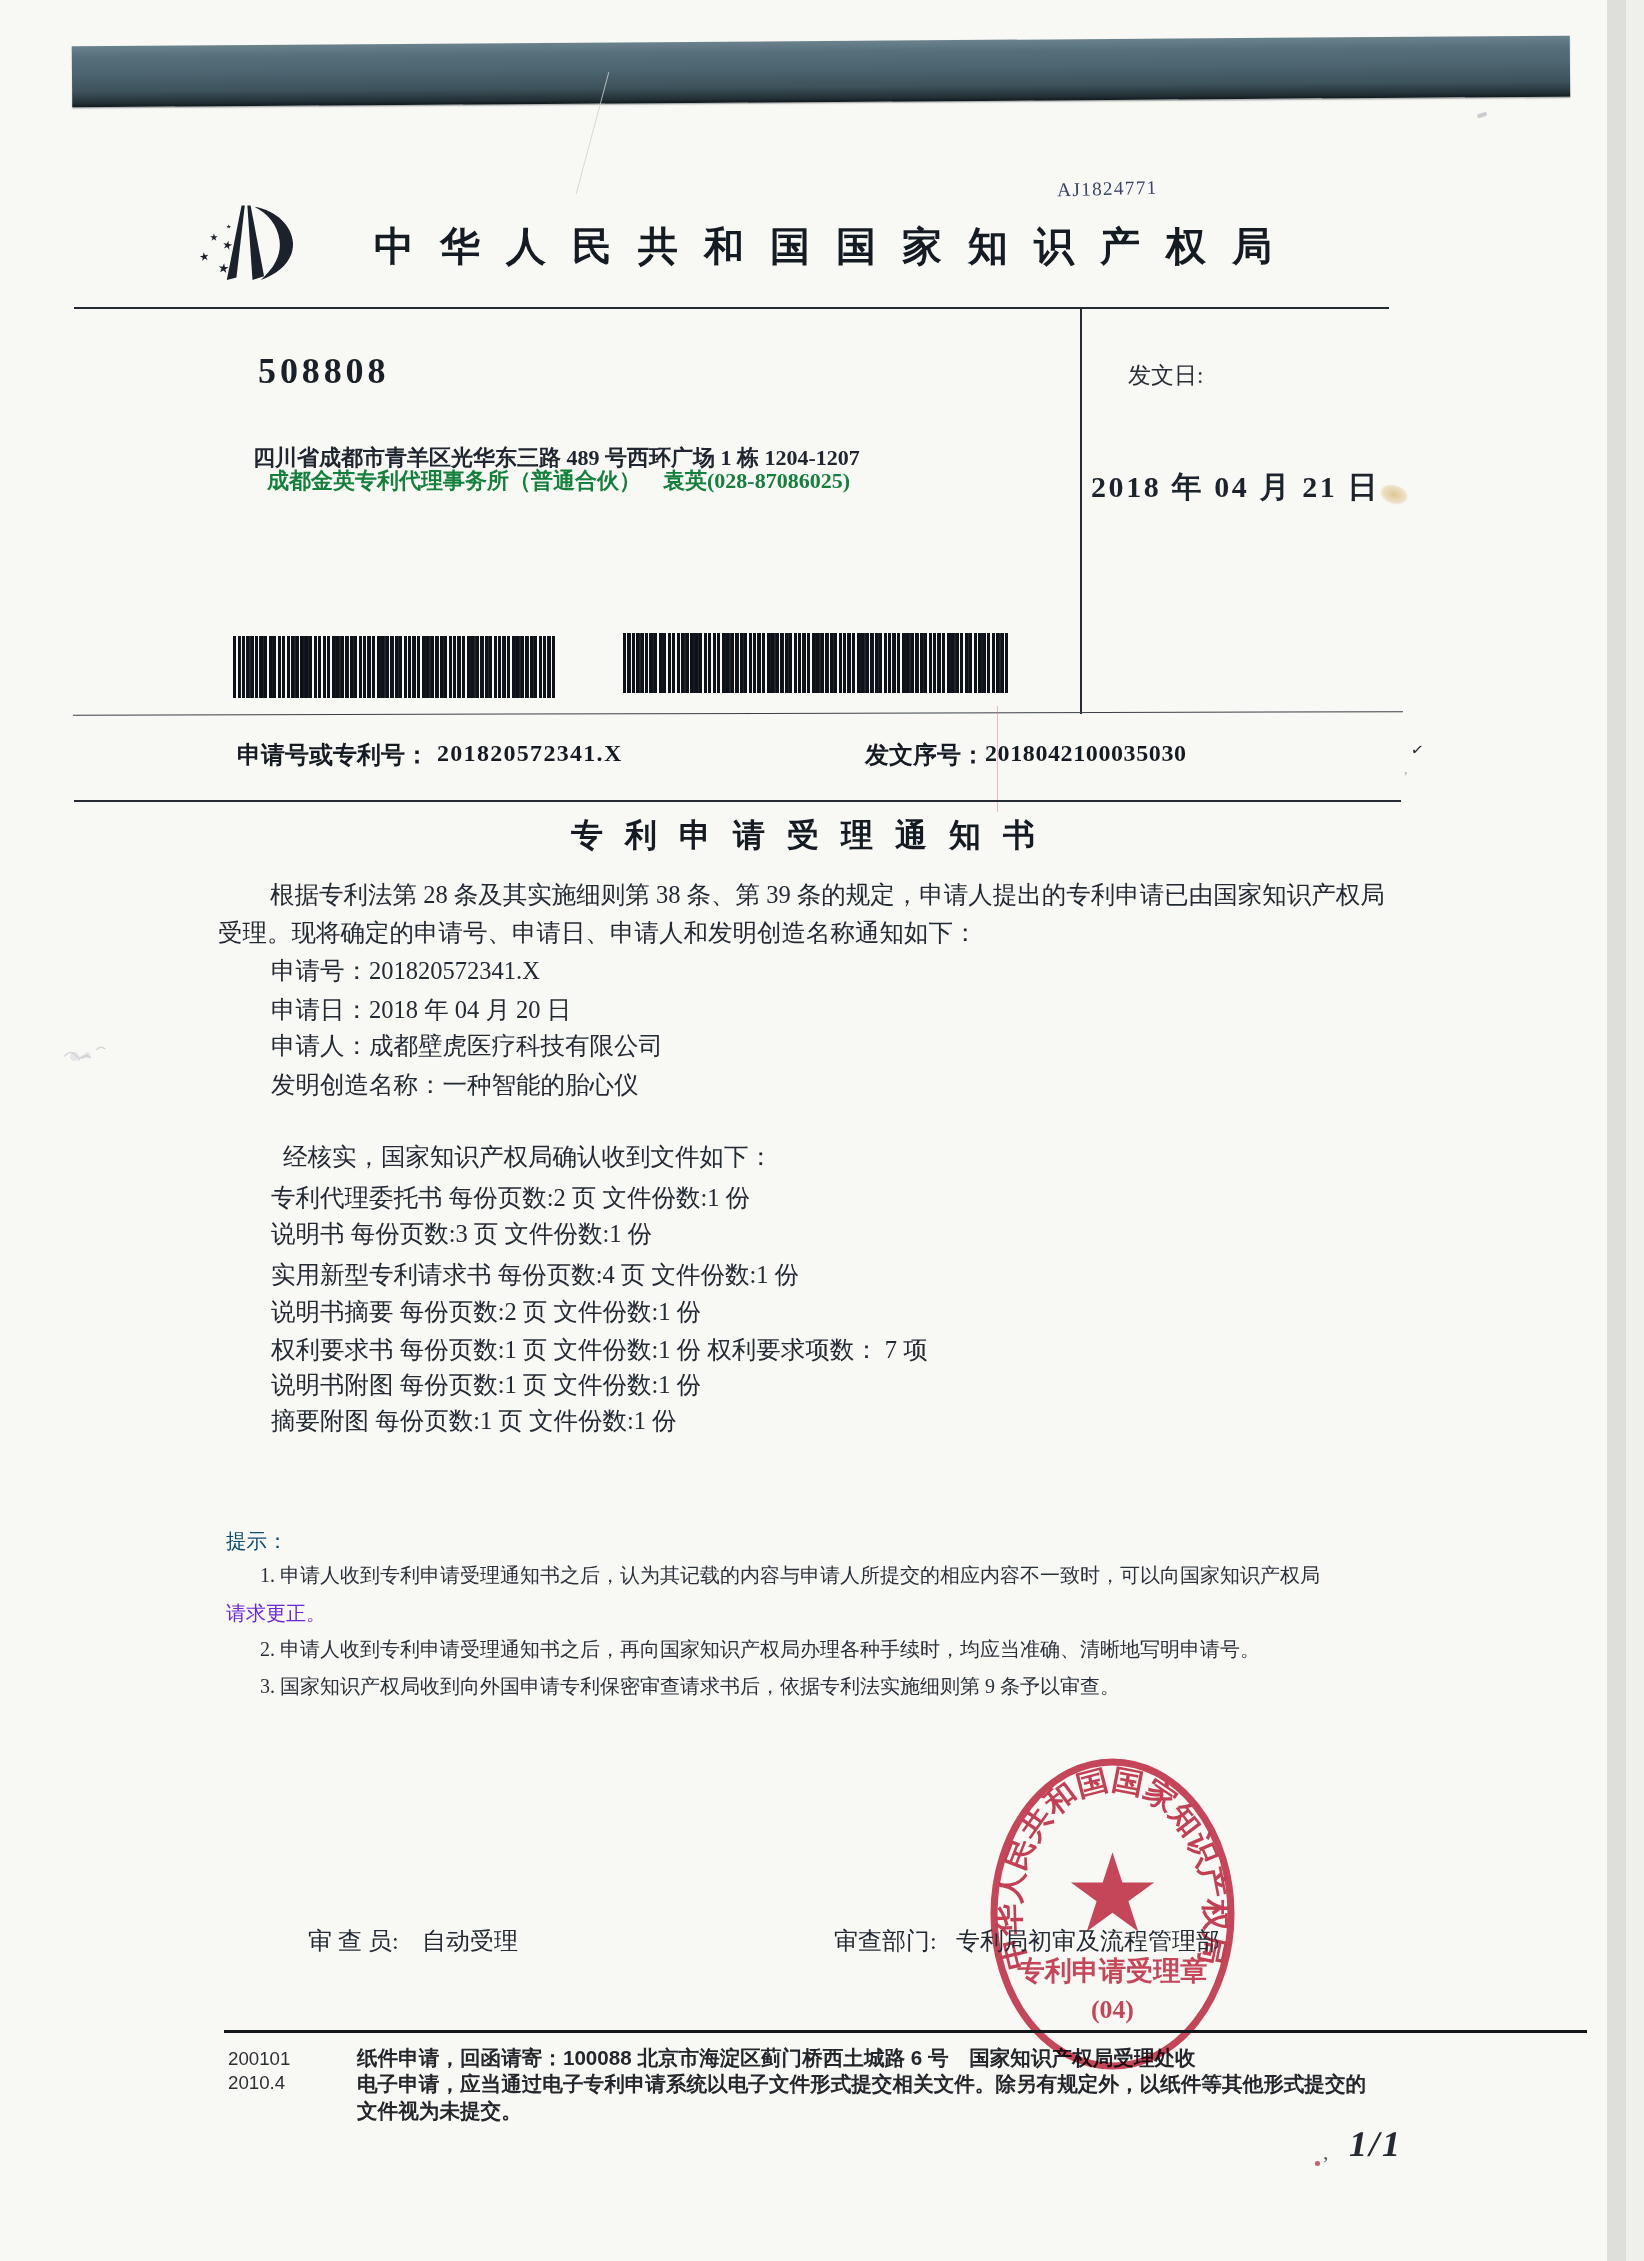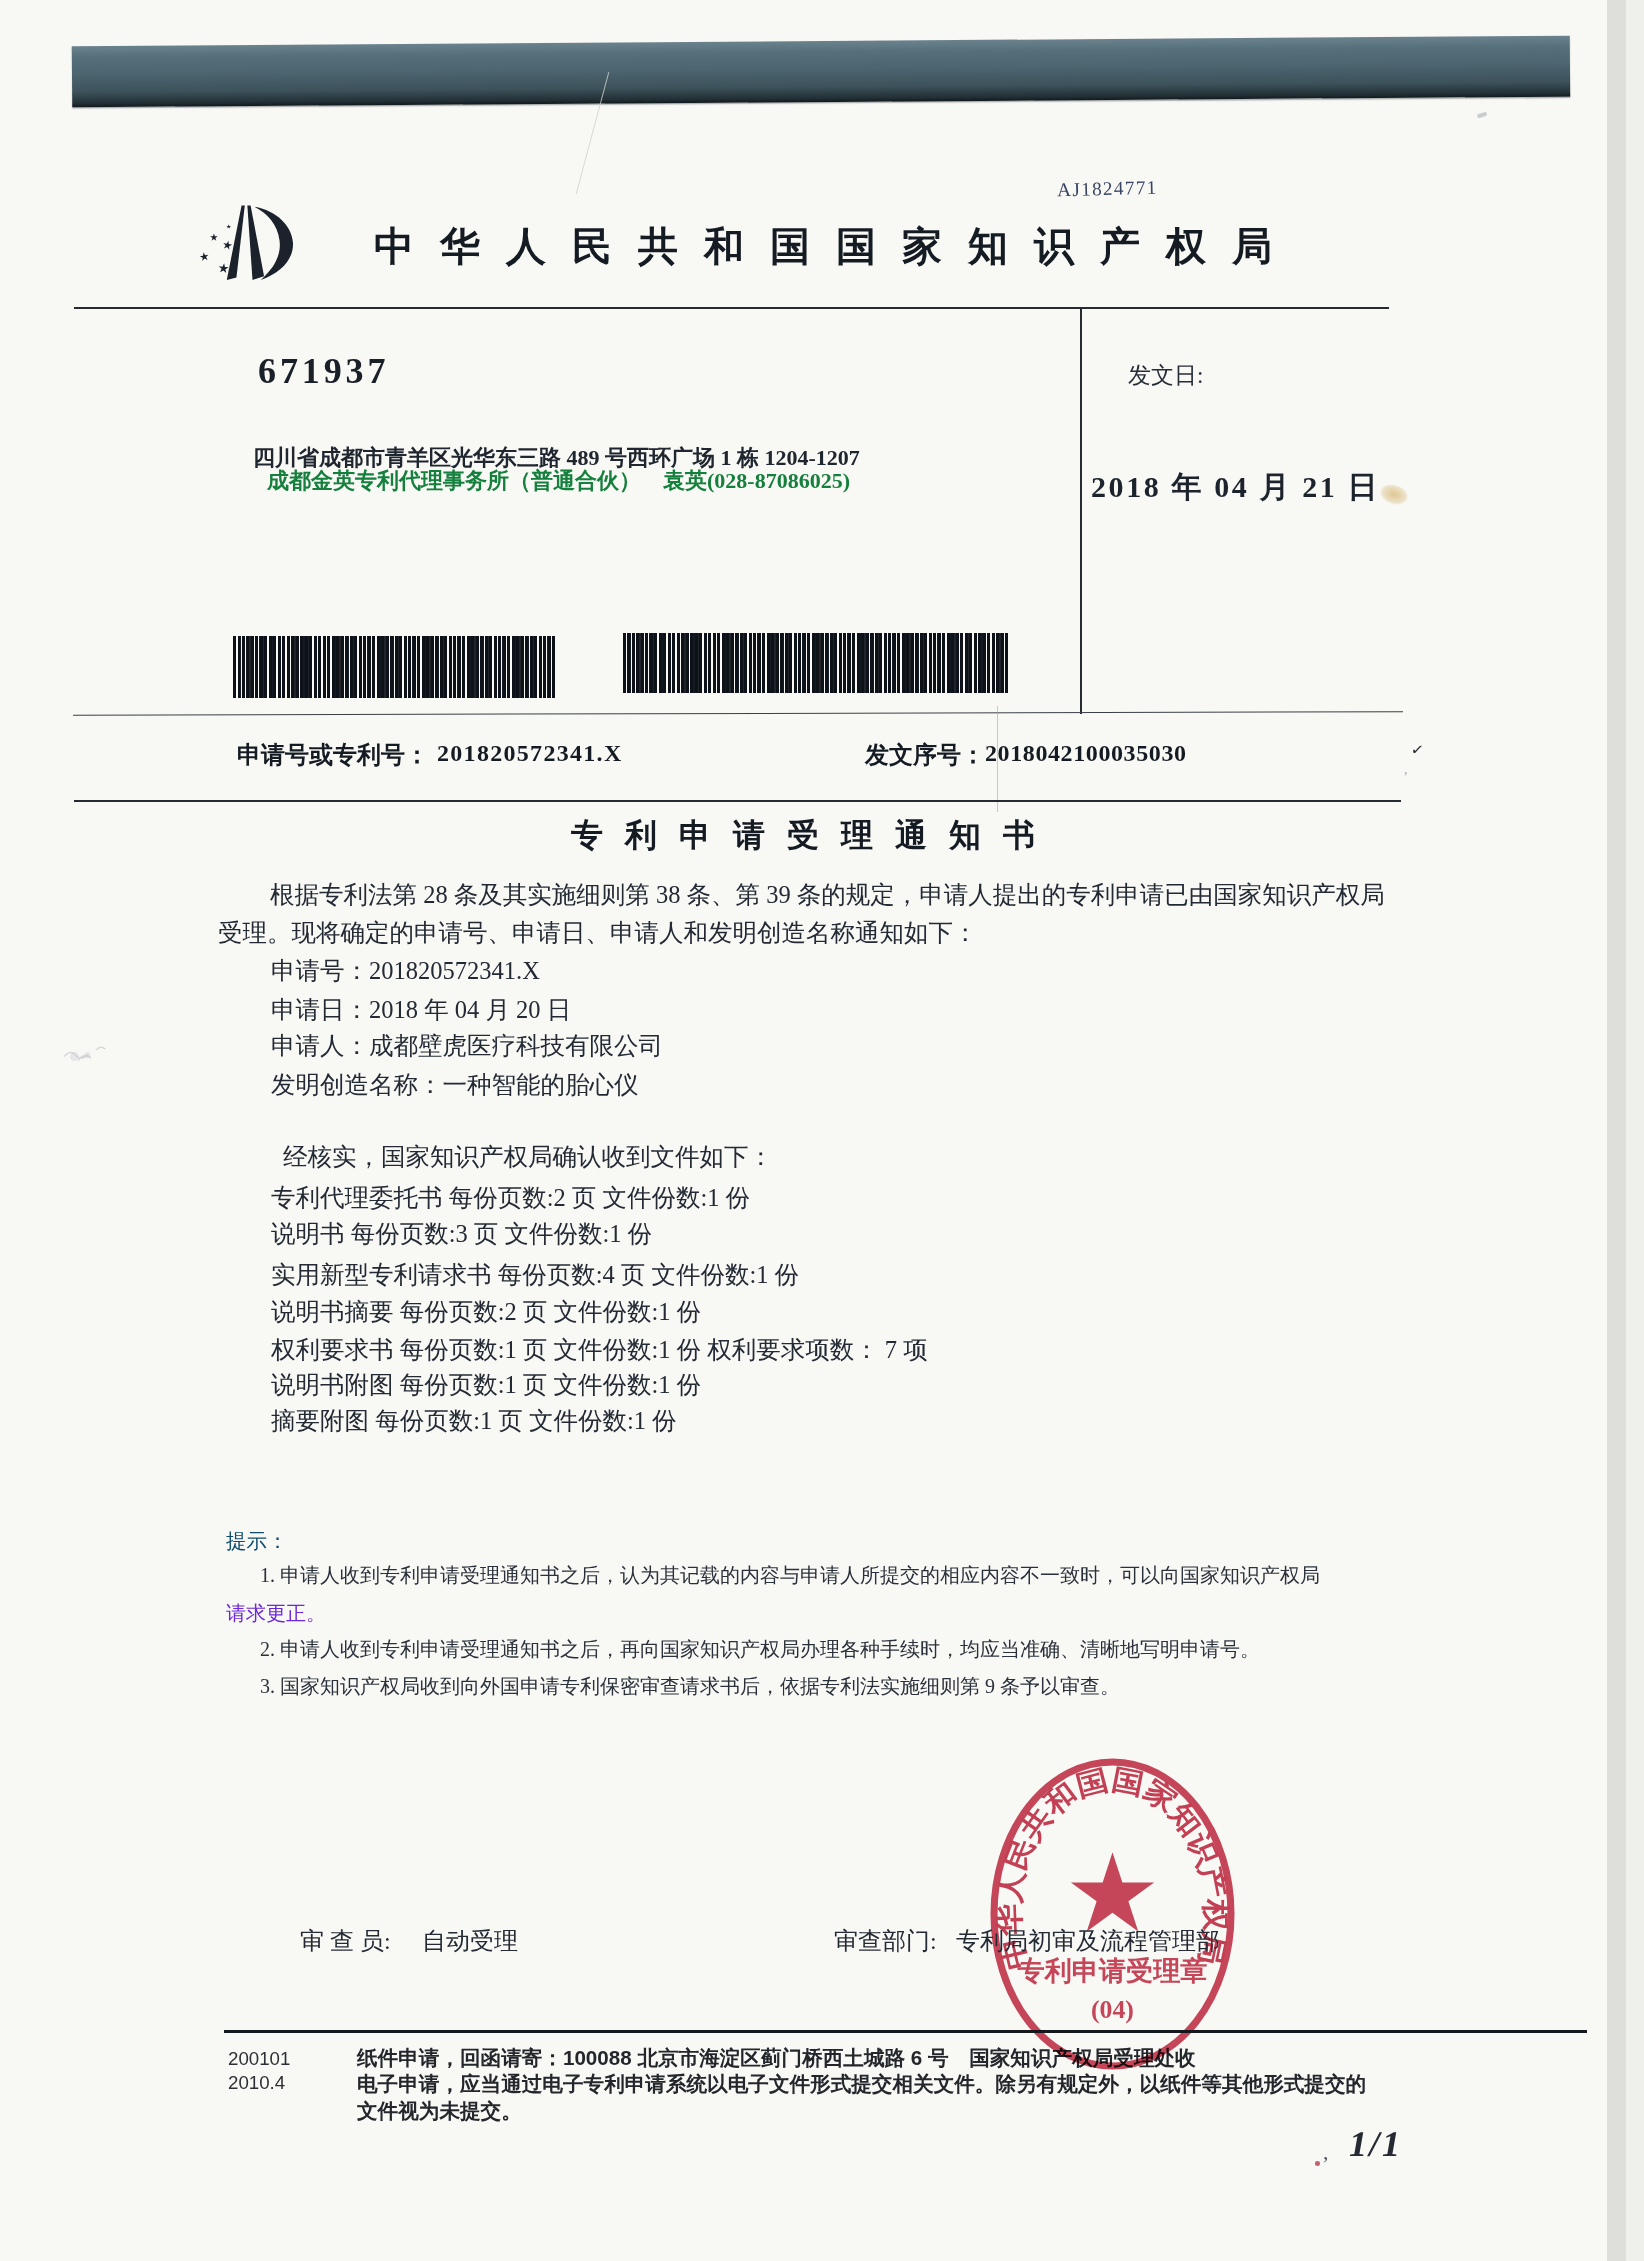--- a/index.html
+++ b/index.html
@@ -66,21 +66,21 @@
       <use href="#st5" transform="translate(22,90) scale(0.72) rotate(-10)"></use>
       <use href="#st5" transform="translate(52,108) scale(0.82) rotate(6)"></use>
     </g>
   </svg>
 
   <div class="t hdr" style="left:374px;top:219px;font-size:40px;letter-spacing:26px;">中华人民共和国国家知识产权局</div>
 
   <div class="rule" style="left:74px;top:307px;width:1315px;height:1.9px;"></div>
   <div class="rule" style="left:1080px;top:308px;width:1.9px;height:406px;"></div>
 
-  <div class="t hdr" style="left:258px;top:350px;font-size:36px;letter-spacing:3.9px;color:#1a2028;">671937</div>
+  <div class="t hdr" style="left:258px;top:350px;font-size:36px;letter-spacing:3.9px;color:#1a2028;">508808</div>
   <div class="t" style="left:253px;top:443px;font-size:22px;font-weight:bold;color:#20262f;">四川省成都市青羊区光华东三路 489 号西环广场 1 栋 1204-1207</div>
   <div class="t" style="left:267px;top:466px;font-size:22px;font-weight:bold;color:#15803d;">成都金英专利代理事务所（普通合伙）　袁英(028-87086025)</div>
 
   <div class="t" style="left:1128px;top:360px;font-size:23px;color:#272d36;">发文日:</div>
   <div class="t hdr" style="left:1091px;top:467px;font-size:30px;letter-spacing:2.6px;color:#1c232c;">2018 年 04 月 21 日</div>
   <div class="stain"></div>
 
   <div class="barcode" style="left:233px;top:636px;width:324px;height:62px;"></div>
   <div class="barcode" style="left:623px;top:633px;width:387px;height:60px;"></div>
 
@@ -120,21 +120,21 @@
     <circle cx="24" cy="30" r="7" fill="#9b9cab" opacity="0.35"></circle>
     <circle cx="44" cy="28" r="5" fill="#9b9cab" opacity="0.3"></circle>
   </svg>
 
   <div class="t" style="left:226px;top:1527px;font-size:20.6px;color:#0c4a6e;">提示：</div>
   <div class="t" style="left:260px;top:1562px;font-size:20px;color:#2b313b;">1. 申请人收到专利申请受理通知书之后，认为其记载的内容与申请人所提交的相应内容不一致时，可以向国家知识产权局</div>
   <div class="t" style="left:226px;top:1600px;font-size:20px;color:#6d28d9;">请求更正。</div>
   <div class="t" style="left:260px;top:1636px;font-size:20px;color:#2b313b;">2. 申请人收到专利申请受理通知书之后，再向国家知识产权局办理各种手续时，均应当准确、清晰地写明申请号。</div>
   <div class="t" style="left:260px;top:1673px;font-size:20px;color:#2b313b;">3. 国家知识产权局收到向外国申请专利保密审查请求书后，依据专利法实施细则第 9 条予以审查。</div>
 
-  <div class="t" style="left:300px;top:1925px;font-size:24px;z-index:1;">审 查 员:</div>
+  <div class="t" style="left:308px;top:1925px;font-size:24px;z-index:1;">审 查 员:</div>
   <div class="t" style="left:422px;top:1925px;font-size:24px;z-index:1;">自动受理</div>
   <div class="t" style="left:834px;top:1925px;font-size:24px;z-index:1;">审查部门:</div>
   <div class="t" style="left:956px;top:1925px;font-size:24px;z-index:1;">专利局初审及流程管理部</div>
 
   <div class="rule" style="left:224px;top:2030px;width:1363px;height:3.2px;background:#14171b;z-index:1;"></div>
   <div class="t sans" style="left:228px;top:2048px;font-size:18.7px;color:#2c2f33;">200101</div>
   <div class="t sans" style="left:228px;top:2072px;font-size:18.7px;color:#2c2f33;">2010.4</div>
   <div class="t sans" style="left:357px;top:2044px;font-size:20.6px;font-weight:bold;color:#23262b;">纸件申请，回函请寄：100088 北京市海淀区蓟门桥西土城路 6 号　国家知识产权局受理处收</div>
   <div class="t sans" style="left:357px;top:2070px;font-size:20.6px;font-weight:bold;color:#23262b;">电子申请，应当通过电子专利申请系统以电子文件形式提交相关文件。除另有规定外，以纸件等其他形式提交的</div>
   <div class="t sans" style="left:357px;top:2097px;font-size:20.6px;font-weight:bold;color:#23262b;">文件视为未提交。</div>

